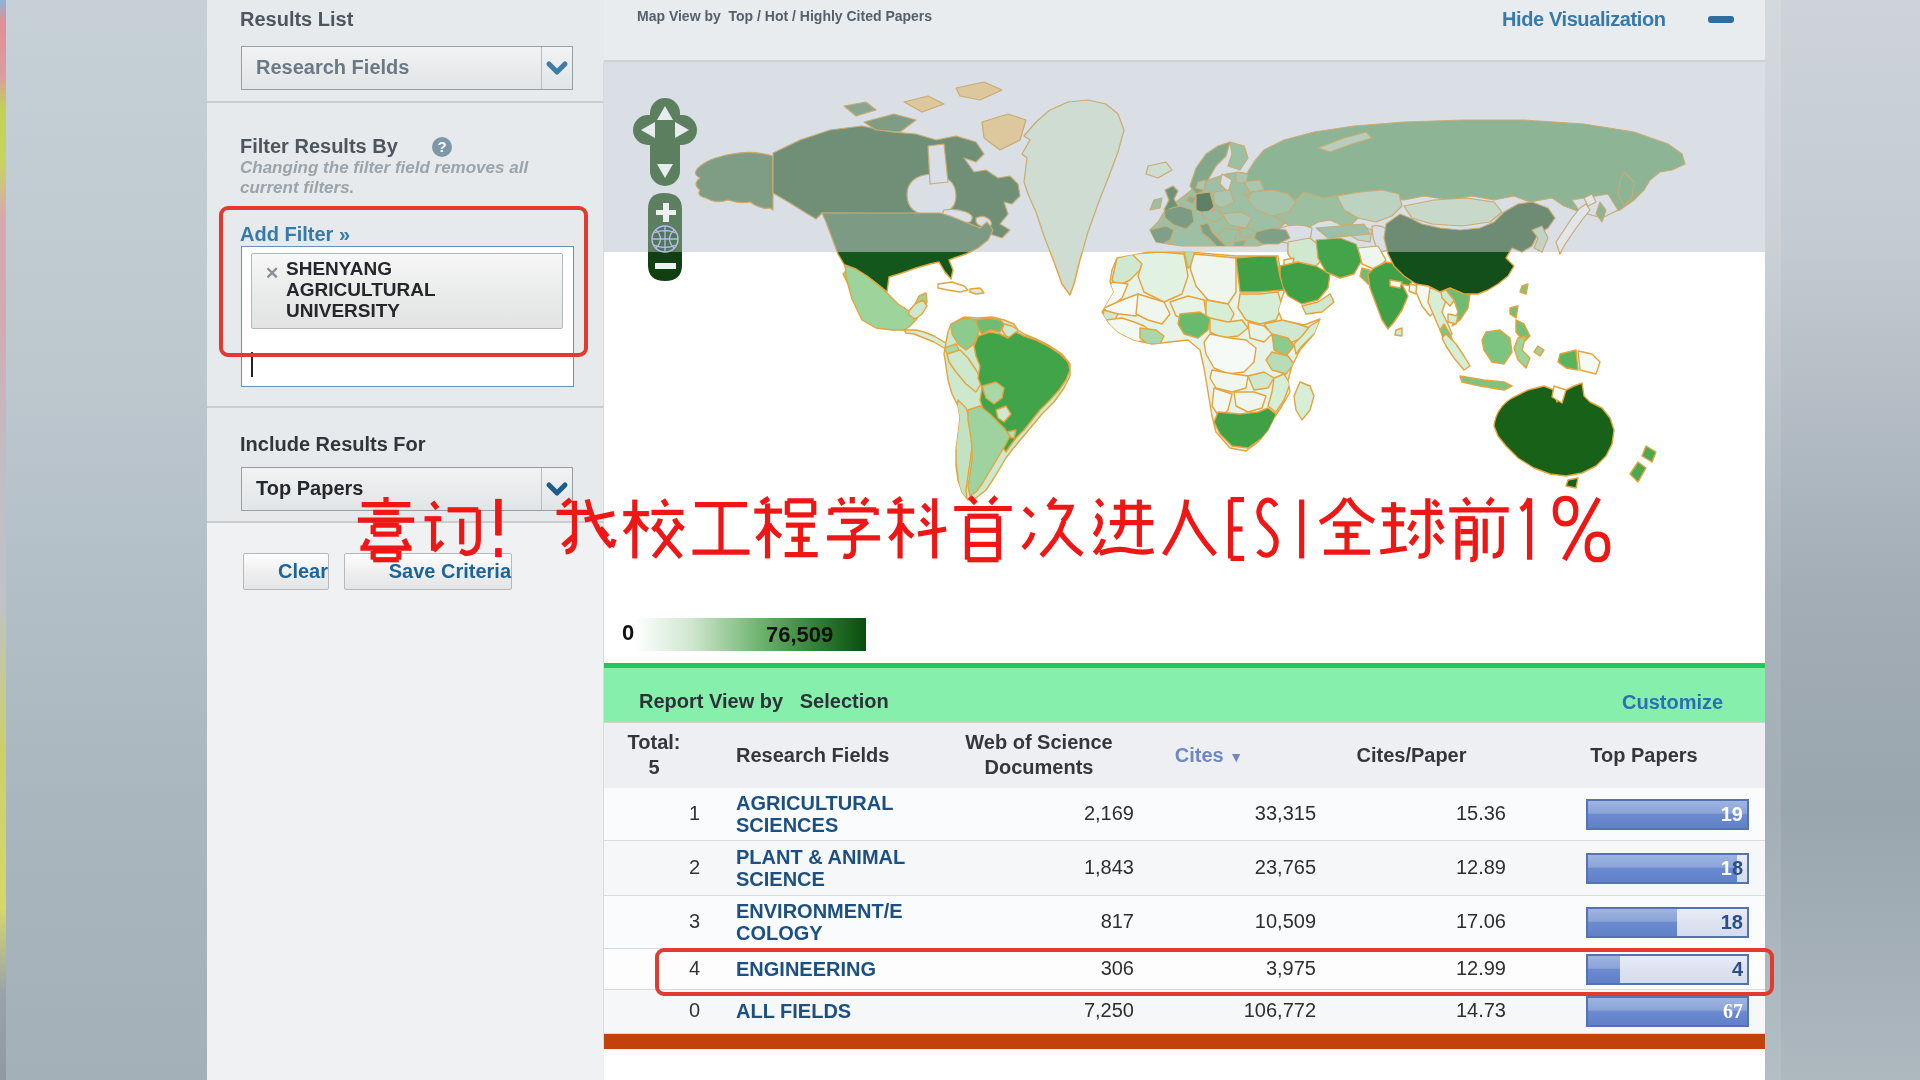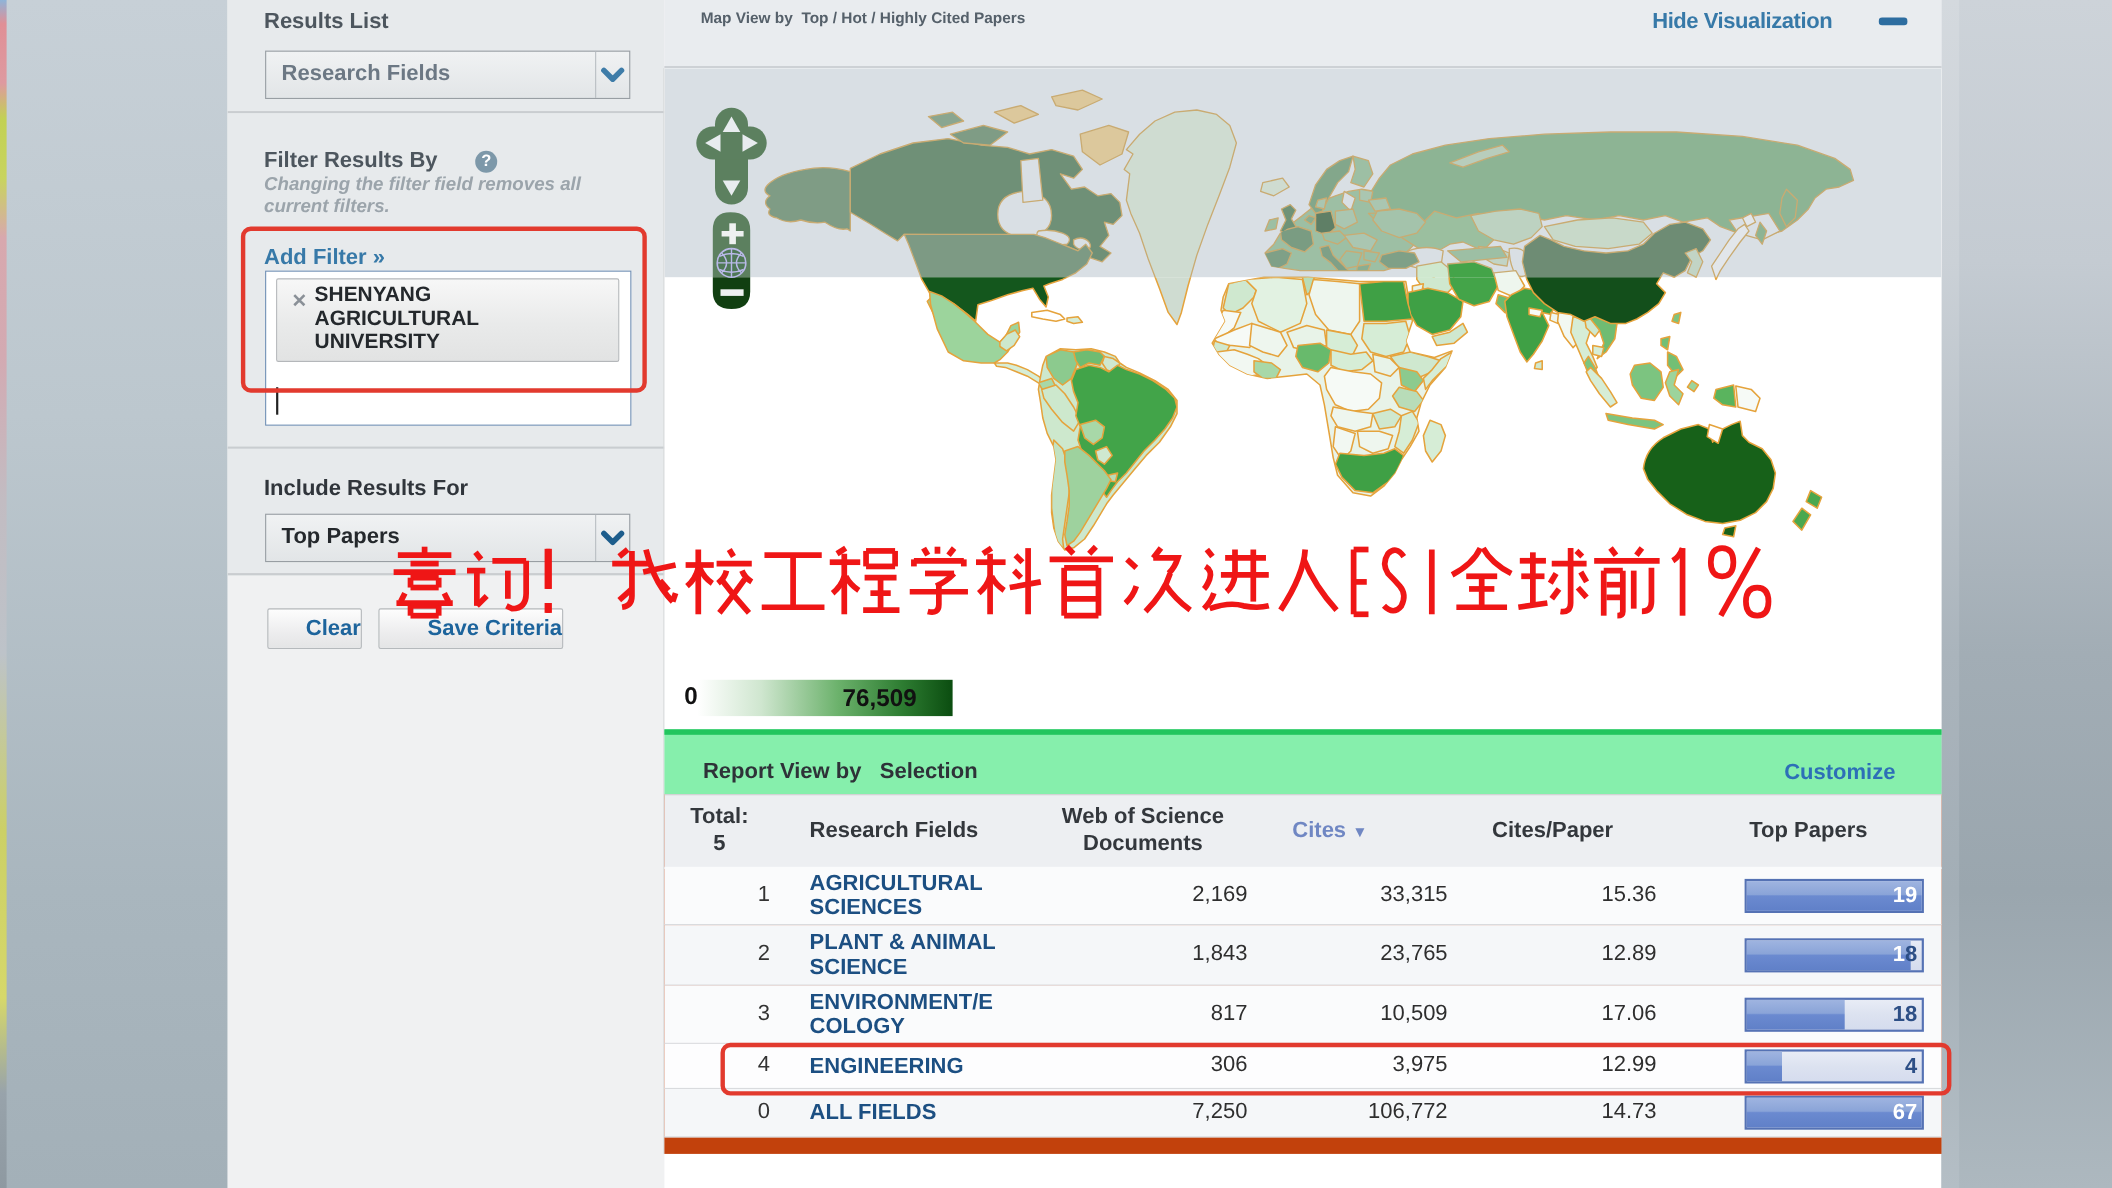--- a/index.html
+++ b/index.html
@@ -497,21 +497,21 @@
           <div class="fill" style="width:32px;"></div>
           <div class="v"><span style="color:#2d4f86">4</span></div>
         </div>
       </div>
       <div class="row" style="top:268px;height:43px;background:#f5f7f9;">
         <div class="rank" style="left:56px;top:9px;">0</div>
         <div class="fld" style="top:10px;">ALL FIELDS</div>
         <div class="num" style="left:410px;top:9px;">7,250</div>
         <div class="num" style="left:592px;top:9px;">106,772</div>
         <div class="num" style="left:782px;top:9px;">14.73</div>
-        <div class="bar" style="top:6px;">
+        <div class="bar" style="top:6px;font-family:Liberation Serif, serif;">
           <div class="fill" style="width:159px;"></div>
           <div class="v"><span style="color:#fff">67</span></div>
         </div>
       </div>
     </div>
 <div class="abs redbox" style="left:219px;top:206px;width:361px;height:143px;"></div>
 <div class="abs redbox" style="left:655px;top:948px;width:1111px;height:40px;"></div>
 <svg class="abs" style="left:340px;top:490px;" width="1290" height="80" viewBox="0 0 1290 80">
       <g transform="translate(14.0,7) scale(0.6400,0.64)" stroke="#ef1616" fill="none" stroke-width="5.2" stroke-linecap="butt">
         <path vector-effect="non-scaling-stroke" d="M50,0 V12"></path>

